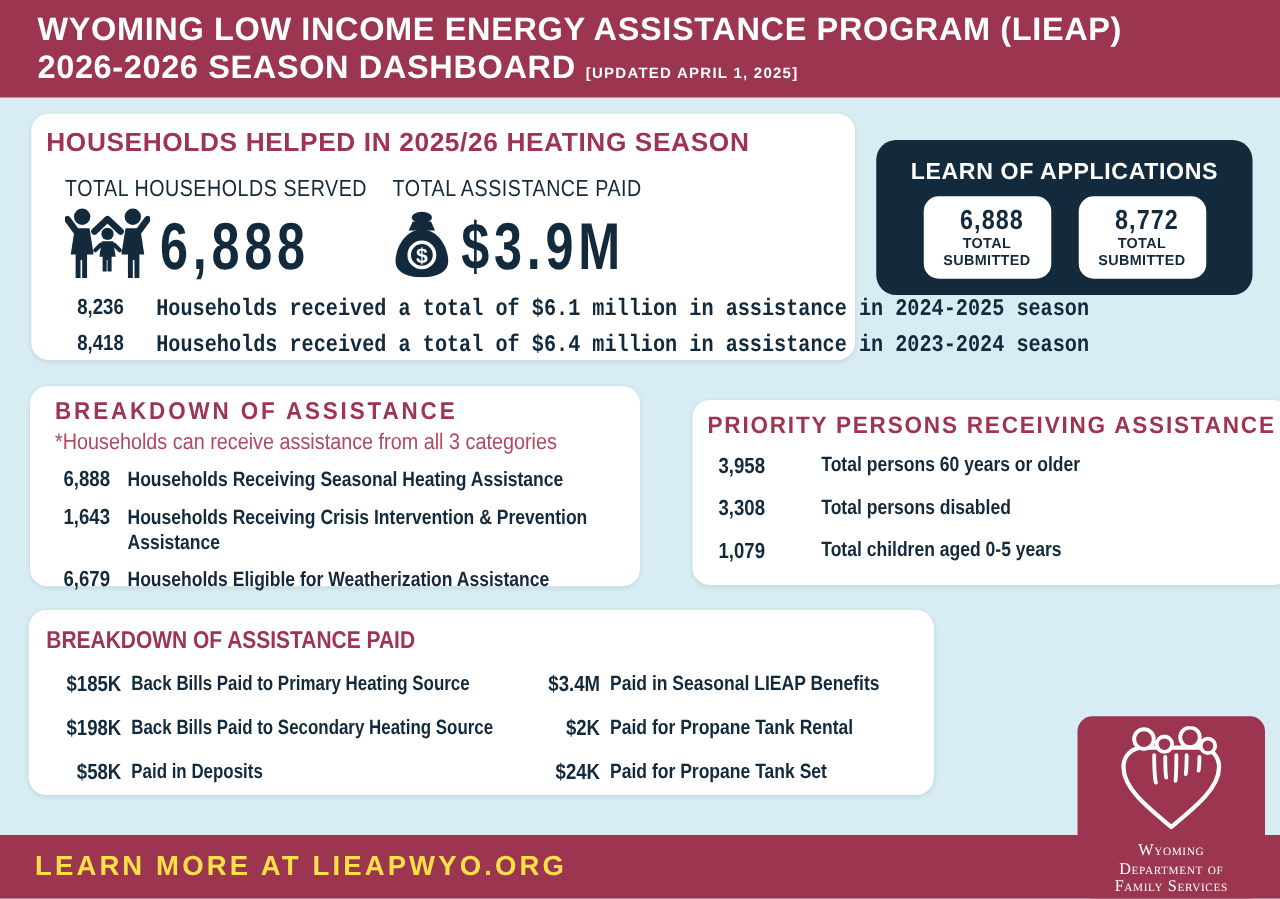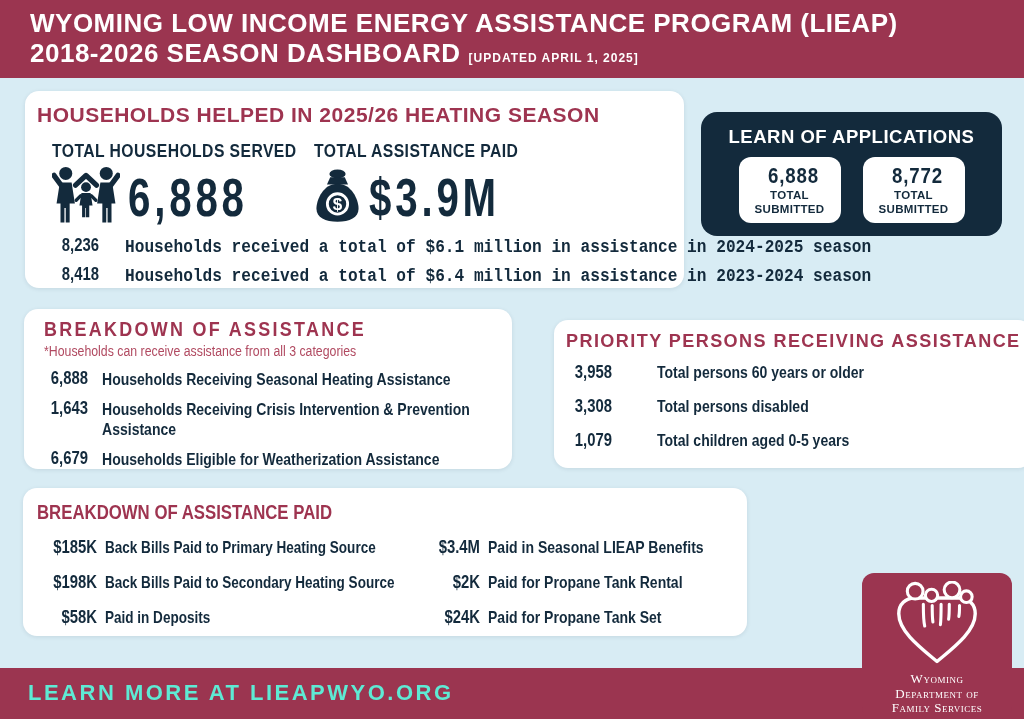--- a/index.html
+++ b/index.html
@@ -27,21 +27,21 @@
   
   .card { position:absolute; background:var(--white); border-radius:14px; box-shadow:0 1px 4px rgba(19,42,60,.10); }
   .t-maroon { color:var(--maroon-text); font-weight:700; }
   .cxl { display:inline-block; transform:scaleX(.85); transform-origin:0 50%; white-space:nowrap; }
   .cxr { display:inline-block; transform:scaleX(.85); transform-origin:100% 50%; white-space:nowrap; }
 
   #card-households { left:25px; top:91px; width:659px; height:197px; padding:12px 0 0 12px; }
   #card-households .card-title { font-size:21px; letter-spacing:.5px; }
   .hh-cols { display:flex; margin-top:13px; padding-left:15px; }
   .hh-col1 { width:262px; }
-  .hh-label { font-size:18.5px; font-weight:700; color:var(--navy); letter-spacing:.5px;text-align:center; }
+  .hh-label { font-size:18.5px; font-weight:400; color:var(--navy); letter-spacing:.5px;text-align:center; }
   .hh-big { display:flex; align-items:center; margin-top:6px; height:58px; }
   .big-num {
     font-size:53px; font-weight:700; color:var(--navy); letter-spacing:5px;
     display:inline-block; transform:scaleX(.76); transform-origin:0 50%; line-height:1; white-space:nowrap;
   }
   .hh-icon { color:var(--navy); flex:none; margin-right:8px; }
   .history { margin-top:9px; padding-left:6px; }
   .srow { display:flex; align-items:flex-start; color:var(--navy); }
   .history .srow { margin-bottom:6px; }
   .snum { font-weight:700; text-align:right; flex:none; color:var(--navy); }
@@ -54,21 +54,21 @@
   .status-boxes { display:flex; justify-content:center; gap:22px; margin-top:9px; }
   .status-box {
     width:102px; height:66px; background:#fff; border-radius:12px;
     display:flex; flex-direction:column; align-items:center; justify-content:center; color:var(--navy);
   }
   .status-num { font-size:22px; font-weight:700; letter-spacing:1px; line-height:1.1; }
   .status-label { font-size:11.5px; font-weight:700; letter-spacing:.3px; line-height:1.25; }
 
   #card-breakdown { left:24px; top:309px; width:488px; height:160px; padding:9px 0 0 20px; }
   #card-breakdown .card-title { font-size:19.5px; letter-spacing:2.5px; transform:scaleX(.92); transform-origin:0 50%; white-space:nowrap; }
-  .note { color:var(--note-color); font-size:14px; font-weight:400; margin-top:2px; }
+  .note { color:var(--note-color); font-size:18px; font-weight:400; margin-top:2px; }
   .bk-rows { margin-top:9px; }
   .bk-rows .srow { margin-bottom:9px; }
   .bk-rows .snum { width:44px; font-size:17.5px; }
   .bk-rows .stext { margin-left:14px; font-size:16.5px; line-height:1.22; padding-top:1px; }
 
   #card-priority { left:533px; top:320px; width:478px; height:148px; padding:10px 0 0 12px;margin-left:21px; }
   #card-priority .card-title { font-size:19px; letter-spacing:1.5px; transform:scaleX(.95); transform-origin:0 50%; white-space:nowrap; }
   .pr-rows { margin-top:10px; }
   .pr-rows .srow { margin-bottom:13px;gap:32px; }
   .pr-rows .snum { width:46px; font-size:17.5px; }
@@ -79,39 +79,39 @@
   .paid-grid {
     display:grid; grid-template-columns:60px 305px 62px auto;
     column-gap:8px; row-gap:14px; margin-top:13px; align-items:start;
   }
   .paid-grid .snum { font-size:17.5px; }
   .paid-grid .stext { font-size:16.5px; padding-top:1px; }
 
   
   .footbar {
     position:absolute; left:0; top:668px; width:1024px; height:51px;
-    background:var(--maroon); color:#5eead4; z-index:1;
+    background:var(--maroon); color:#fde047; z-index:1;
   }
   .footbar .foot-text { line-height:49px; padding-left:28px; font-size:22px; font-weight:700; letter-spacing:2.5px; }
   .logo-box {
     position:absolute; left:862px; top:573px; width:150px; height:146px;
     background:var(--maroon); border-radius:12px; z-index:2; text-align:center; padding-top:8px;
   }
   .logo-head { fill:var(--maroon); stroke:#fff; stroke-width:4.5; }
   .logo-text { color:#fff; font-family:"Liberation Serif", serif; font-variant:small-caps; font-size:13px; line-height:1.05; letter-spacing:.5px; margin-top:1px; }
 </style>
 </head>
 <body>
 
 <div class="stage">
 
   <header class="topbar">
     <div class="h-line1">WYOMING LOW INCOME ENERGY ASSISTANCE PROGRAM (LIEAP)</div>
     <div class="h-line2">
-      <span>2018-2026 SEASON DASHBOARD</span><span class="updated">[UPDATED APRIL 1, 2025]</span>
+      <span>2026-2026 SEASON DASHBOARD</span><span class="updated">[UPDATED APRIL 1, 2025]</span>
     </div>
   </header>
 
   <section class="card" id="card-households">
     <div class="card-title t-maroon">HOUSEHOLDS HELPED IN 2025/26 HEATING SEASON</div>
     <div class="hh-cols">
       <div class="hh-col1">
         <div class="hh-label"><span class="cxl">TOTAL HOUSEHOLDS SERVED</span></div>
         <div class="hh-big">
           <span class="hh-icon">

